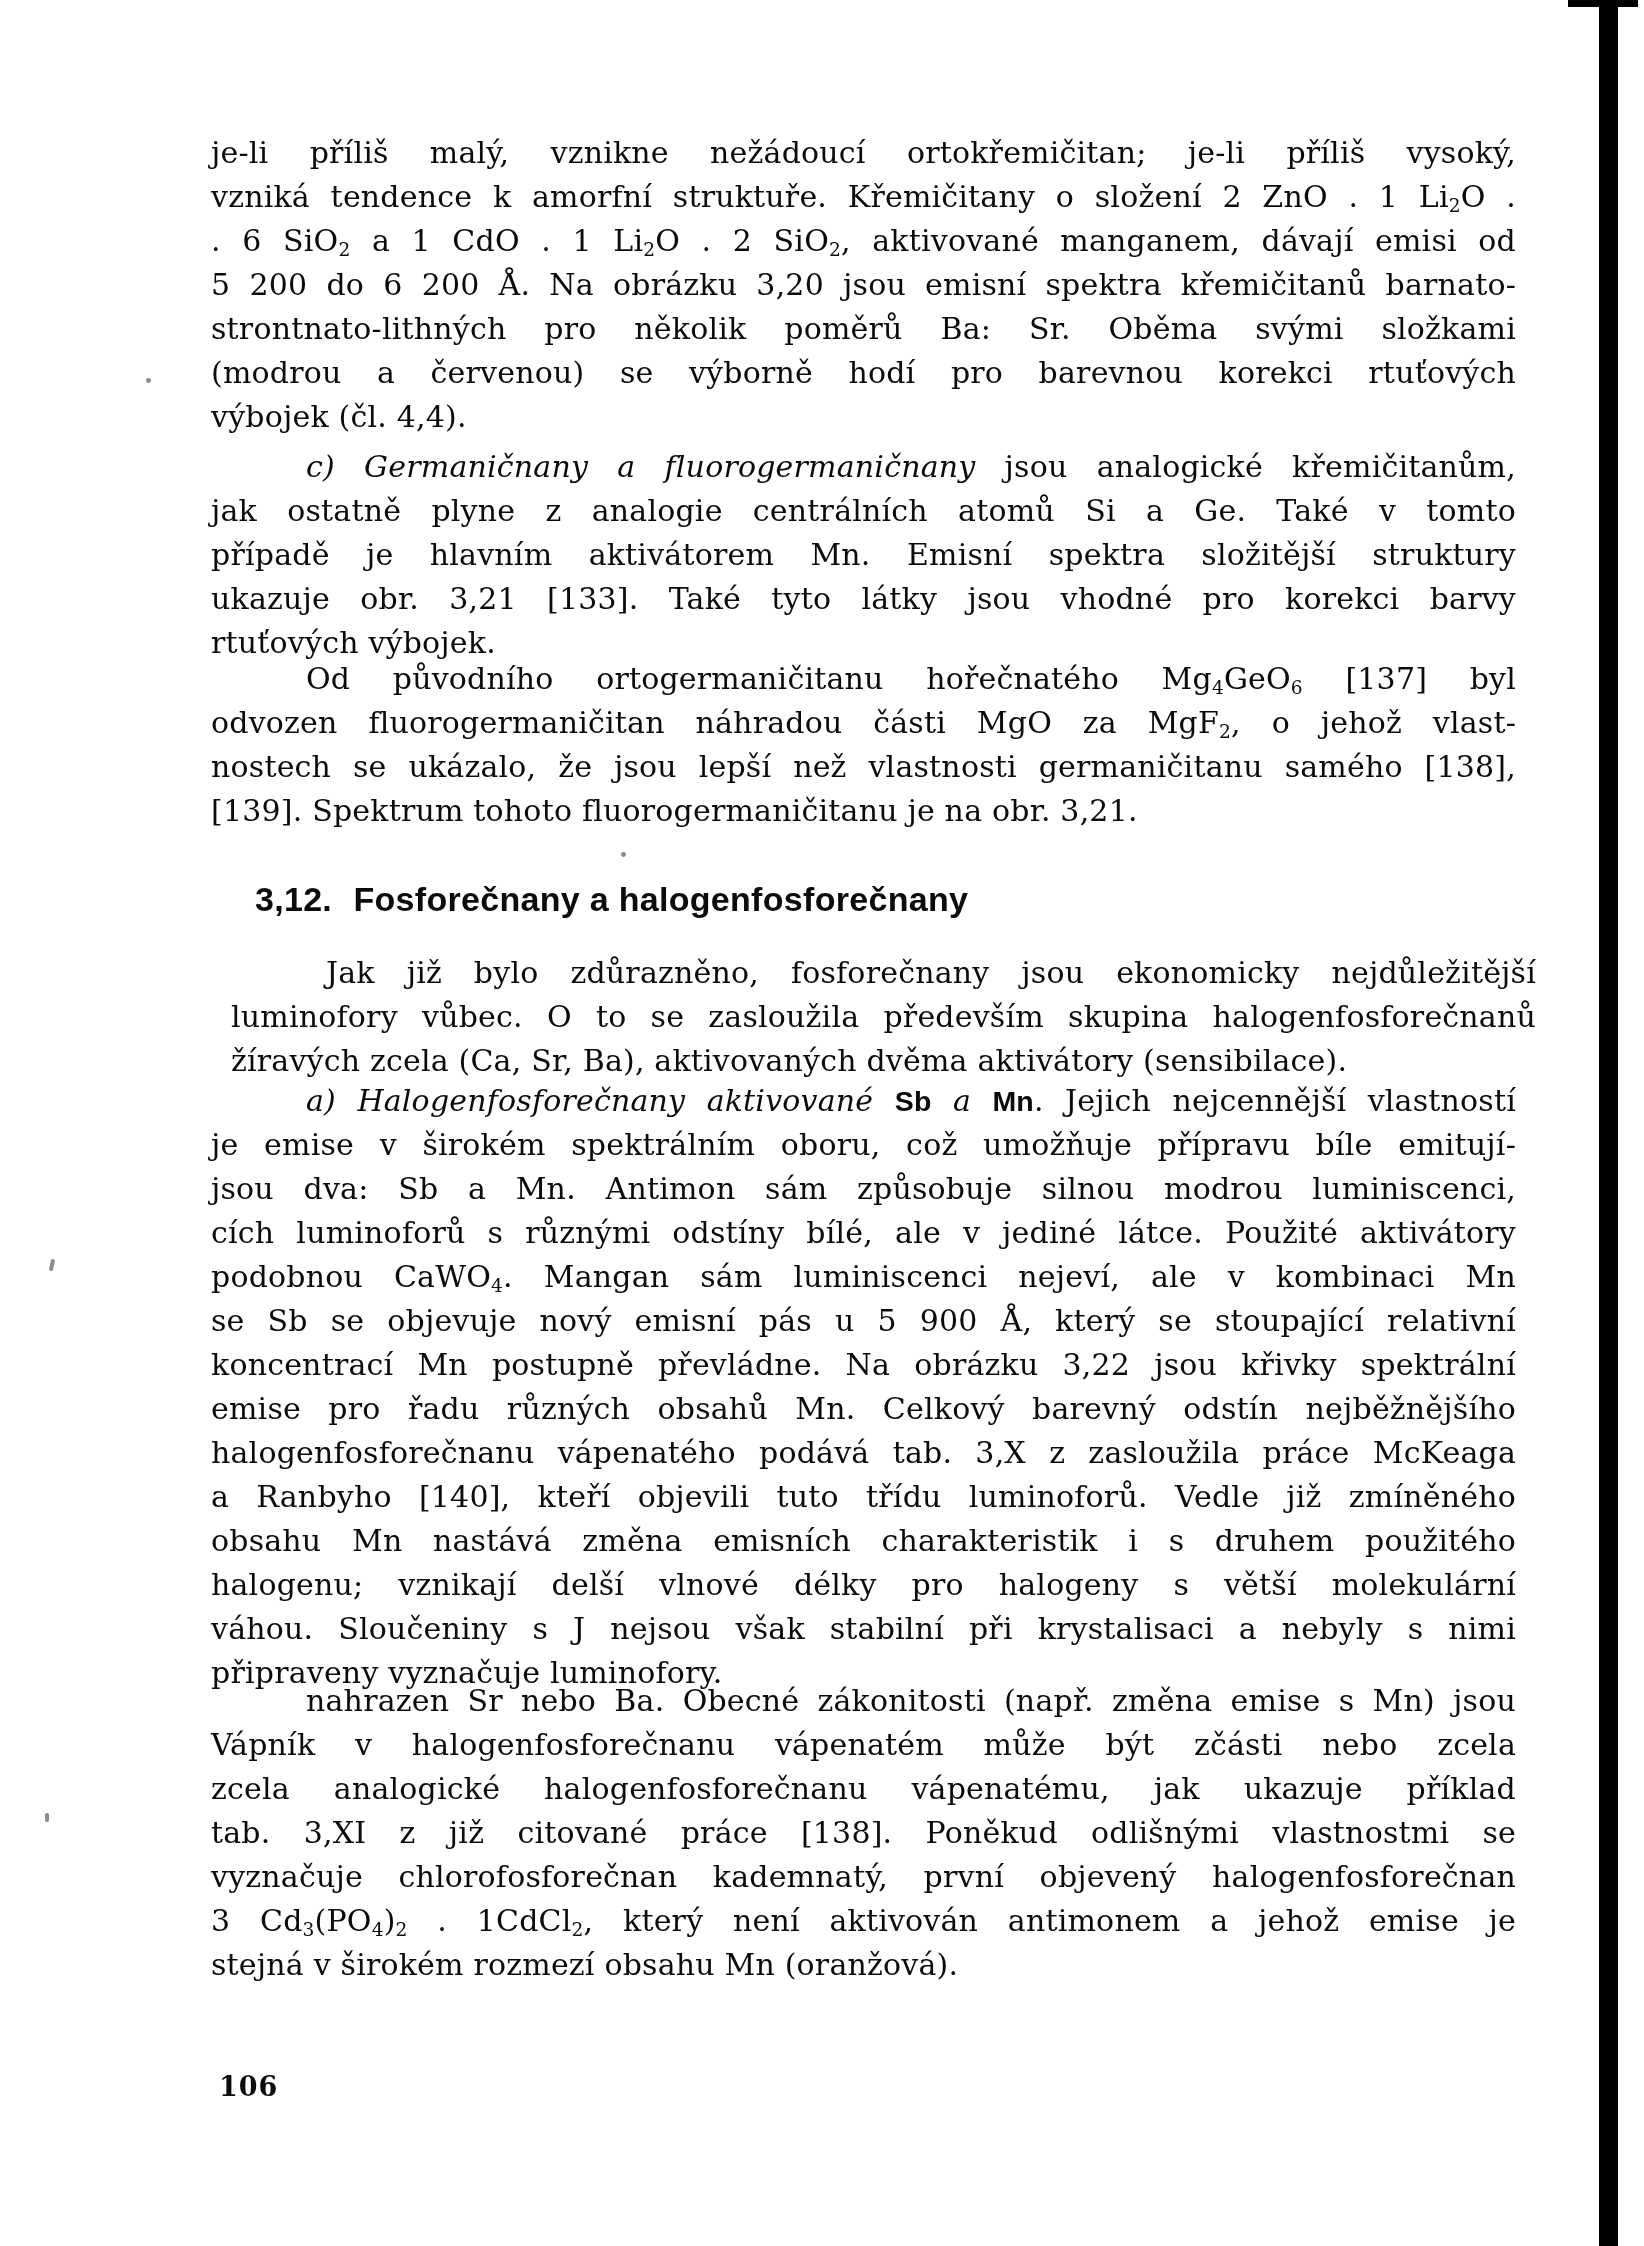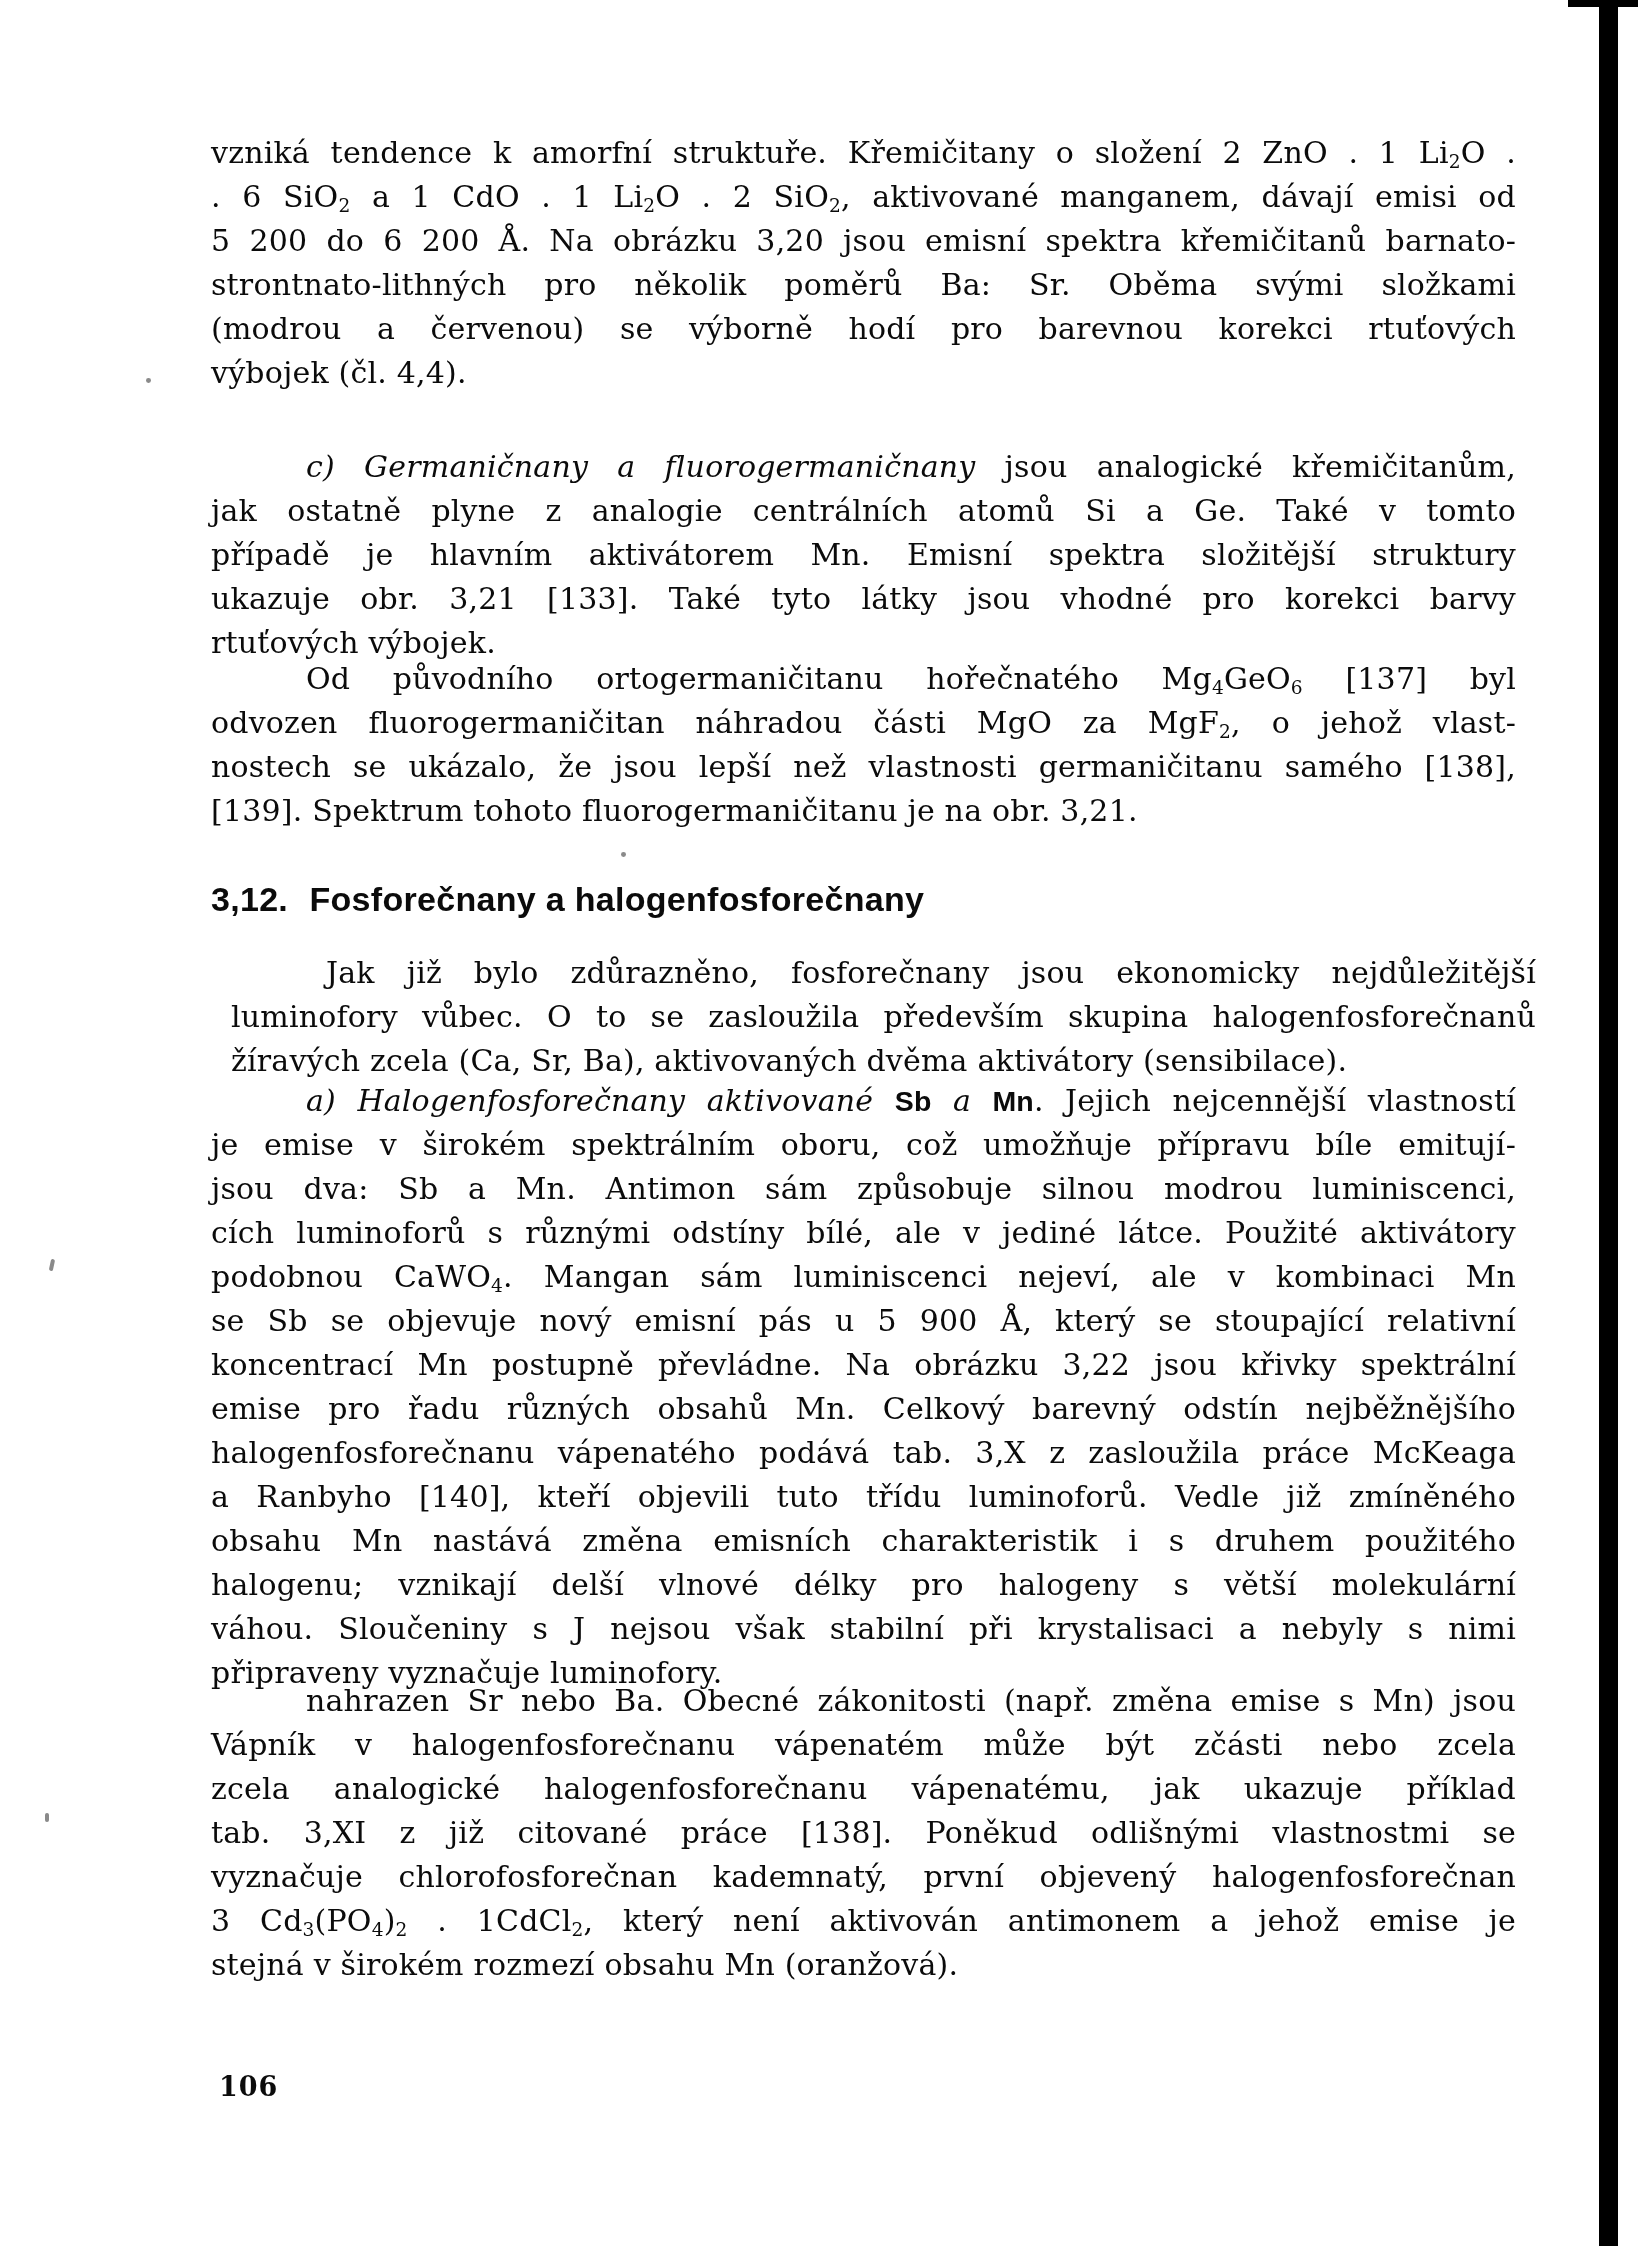--- a/index.html
+++ b/index.html
@@ -48,41 +48,42 @@
   .speck.s2{left:146px;top:378px;width:4.9px;height:4.9px;}
   .speck.s3{left:45px;top:1813px;width:3.9px;height:8.7px;border-radius:1.9px;}
   .speck.s4{left:621px;top:852px;width:4.9px;height:4.9px;}
 </style>
 </head>
 <body>
 
 <div class="page">
   <main id="content">
       <p class="block block-0 para" style="top: 131px;">
+        <span class="ln">je-li příliš malý, vznikne nežádoucí ortokřemičitan; je-li příliš vysoký,</span>
         <span class="ln">vzniká tendence k amorfní struktuře. Křemičitany o složení 2 ZnO . 1 Li<sub>2</sub>O .</span>
         <span class="ln">. 6 SiO<sub>2</sub> a 1 CdO . 1 Li<sub>2</sub>O . 2 SiO<sub>2</sub>, aktivované manganem, dávají emisi od</span>
         <span class="ln">5 200 do 6 200 Å. Na obrázku 3,20 jsou emisní spektra křemičitanů barnato-</span>
         <span class="ln">strontnato-lithných pro několik poměrů Ba: Sr. Oběma svými složkami</span>
         <span class="ln">(modrou a červenou) se výborně hodí pro barevnou korekci rtuťových</span>
         <span class="ln last">výbojek (čl. 4,4).</span>
       </p>
       <p class="block block-1 para indent" style="top: 445px;">
         <span class="ln"><em>c) Germaničnany a fluorogermaničnany</em> jsou analogické křemičitanům,</span>
         <span class="ln">jak ostatně plyne z analogie centrálních atomů Si a Ge. Také v tomto</span>
         <span class="ln">případě je hlavním aktivátorem Mn. Emisní spektra složitější struktury</span>
         <span class="ln">ukazuje obr. 3,21 [133]. Také tyto látky jsou vhodné pro korekci barvy</span>
         <span class="ln last">rtuťových výbojek.</span>
       </p>
       <p class="block block-2 para indent" style="top: 657px;">
         <span class="ln">Od původního ortogermaničitanu hořečnatého Mg<sub>4</sub>GeO<sub>6</sub> [137] byl</span>
         <span class="ln">odvozen fluorogermaničitan náhradou části MgO za MgF<sub>2</sub>, o jehož vlast-</span>
         <span class="ln">nostech se ukázalo, že jsou lepší než vlastnosti germaničitanu samého [138],</span>
         <span class="ln last">[139]. Spektrum tohoto fluorogermaničitanu je na obr. 3,21.</span>
       </p>
-      <h2 class="block block-3 heading" style="top: 877px;"><span class="hnum">3,12.</span><span class="htitle">Fosforečnany a halogenfosforečnany</span></h2>
+      <h2 class="block block-3 heading" style="top: 877px; margin-left: 44px;"><span class="hnum">3,12.</span><span class="htitle">Fosforečnany a halogenfosforečnany</span></h2>
       <p class="block block-4 para indent" style="top: 951px; margin-left: 20px;">
         <span class="ln">Jak již bylo zdůrazněno, fosforečnany jsou ekonomicky nejdůležitější</span>
         <span class="ln">luminofory vůbec. O to se zasloužila především skupina halogenfosforečnanů</span>
         <span class="ln last">žíravých zcela (Ca, Sr, Ba), aktivovaných dvěma aktivátory (sensibilace).</span>
       </p>
       <p class="block block-5 para indent" style="top: 1079px;">
         <span class="ln"><em>a) Halogenfosforečnany aktivované</em> <span class="sans">Sb</span> <em>a</em> <span class="sans">Mn</span>. Jejich nejcennější vlastností</span>
         <span class="ln">je emise v širokém spektrálním oboru, což umožňuje přípravu bíle emitují-</span>
         <span class="ln">jsou dva: Sb a Mn. Antimon sám způsobuje silnou modrou luminiscenci,</span>
         <span class="ln">cích luminoforů s různými odstíny bílé, ale v jediné látce. Použité aktivátory</span>

